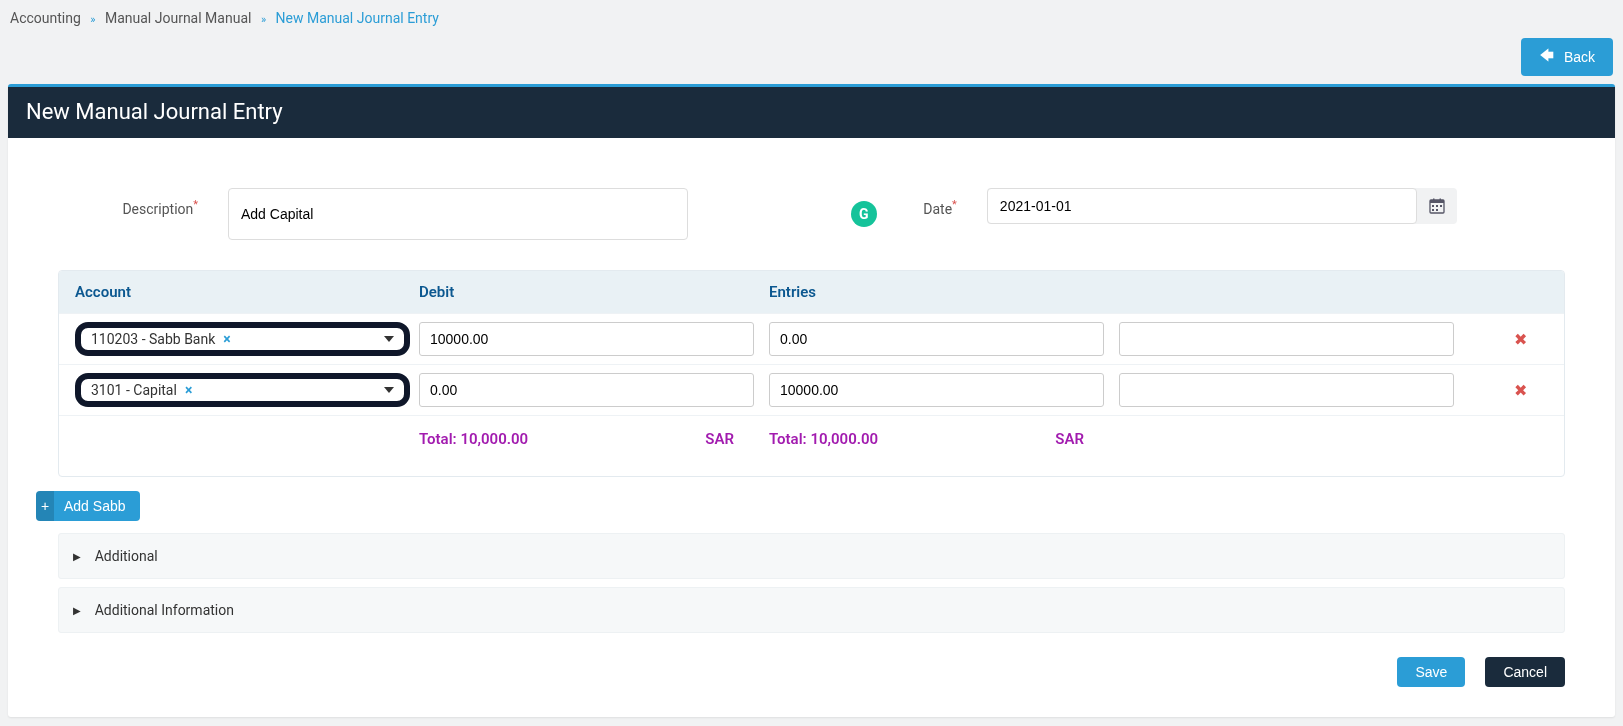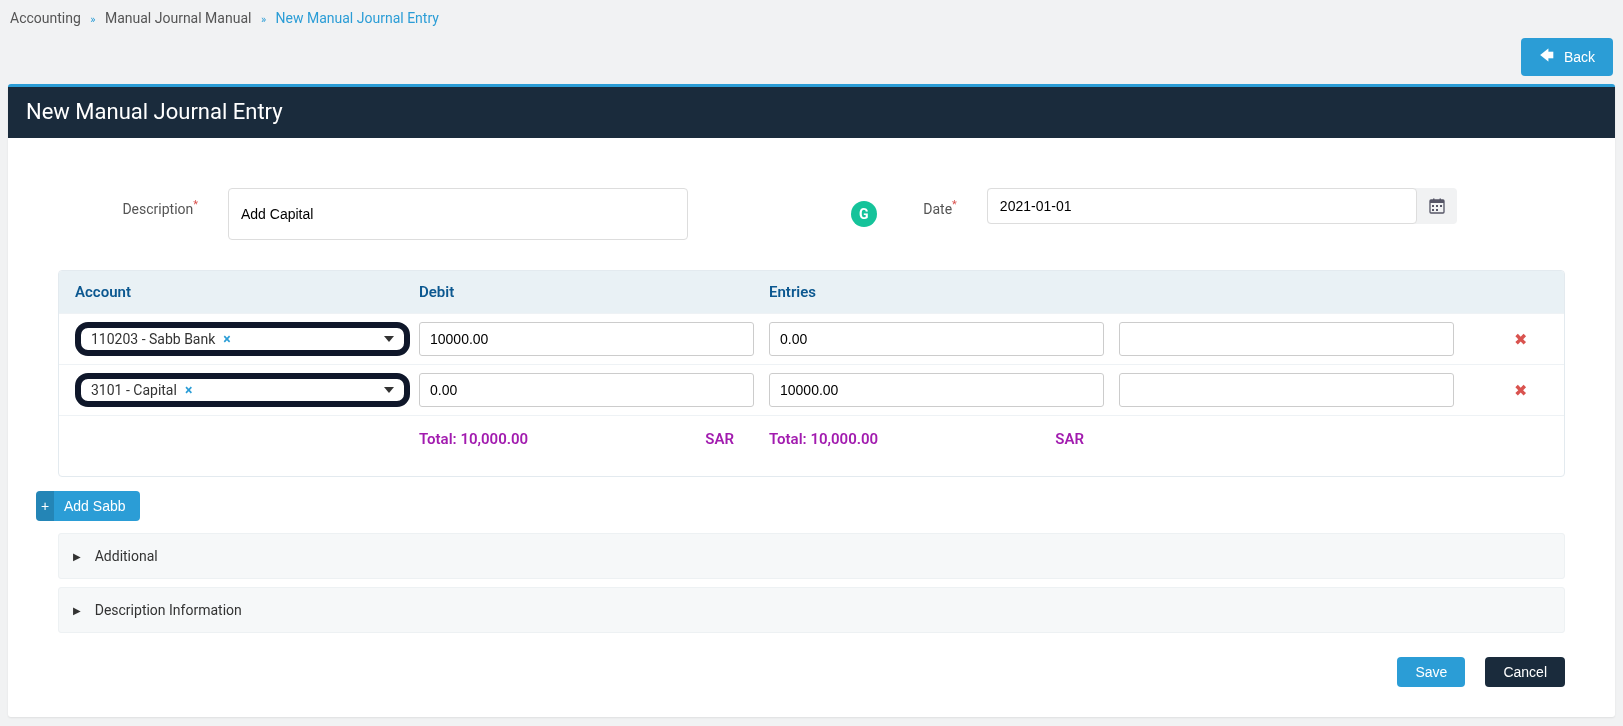--- a/index.html
+++ b/index.html
@@ -302,21 +302,21 @@
         <span>Add Sabb</span>
       </button>
     </div>
 
     <div class="collapse">
       <span class="tri">▶</span>
       <span>Additional</span>
     </div>
     <div class="collapse">
       <span class="tri">▶</span>
-      <span>Description Information</span>
+      <span>Additional Information</span>
     </div>
 
     <div class="actions">
       <button class="btn btn-blue">Save</button>
       <button class="btn btn-dark">Cancel</button>
     </div>
 
   </div>
 </div>
 

